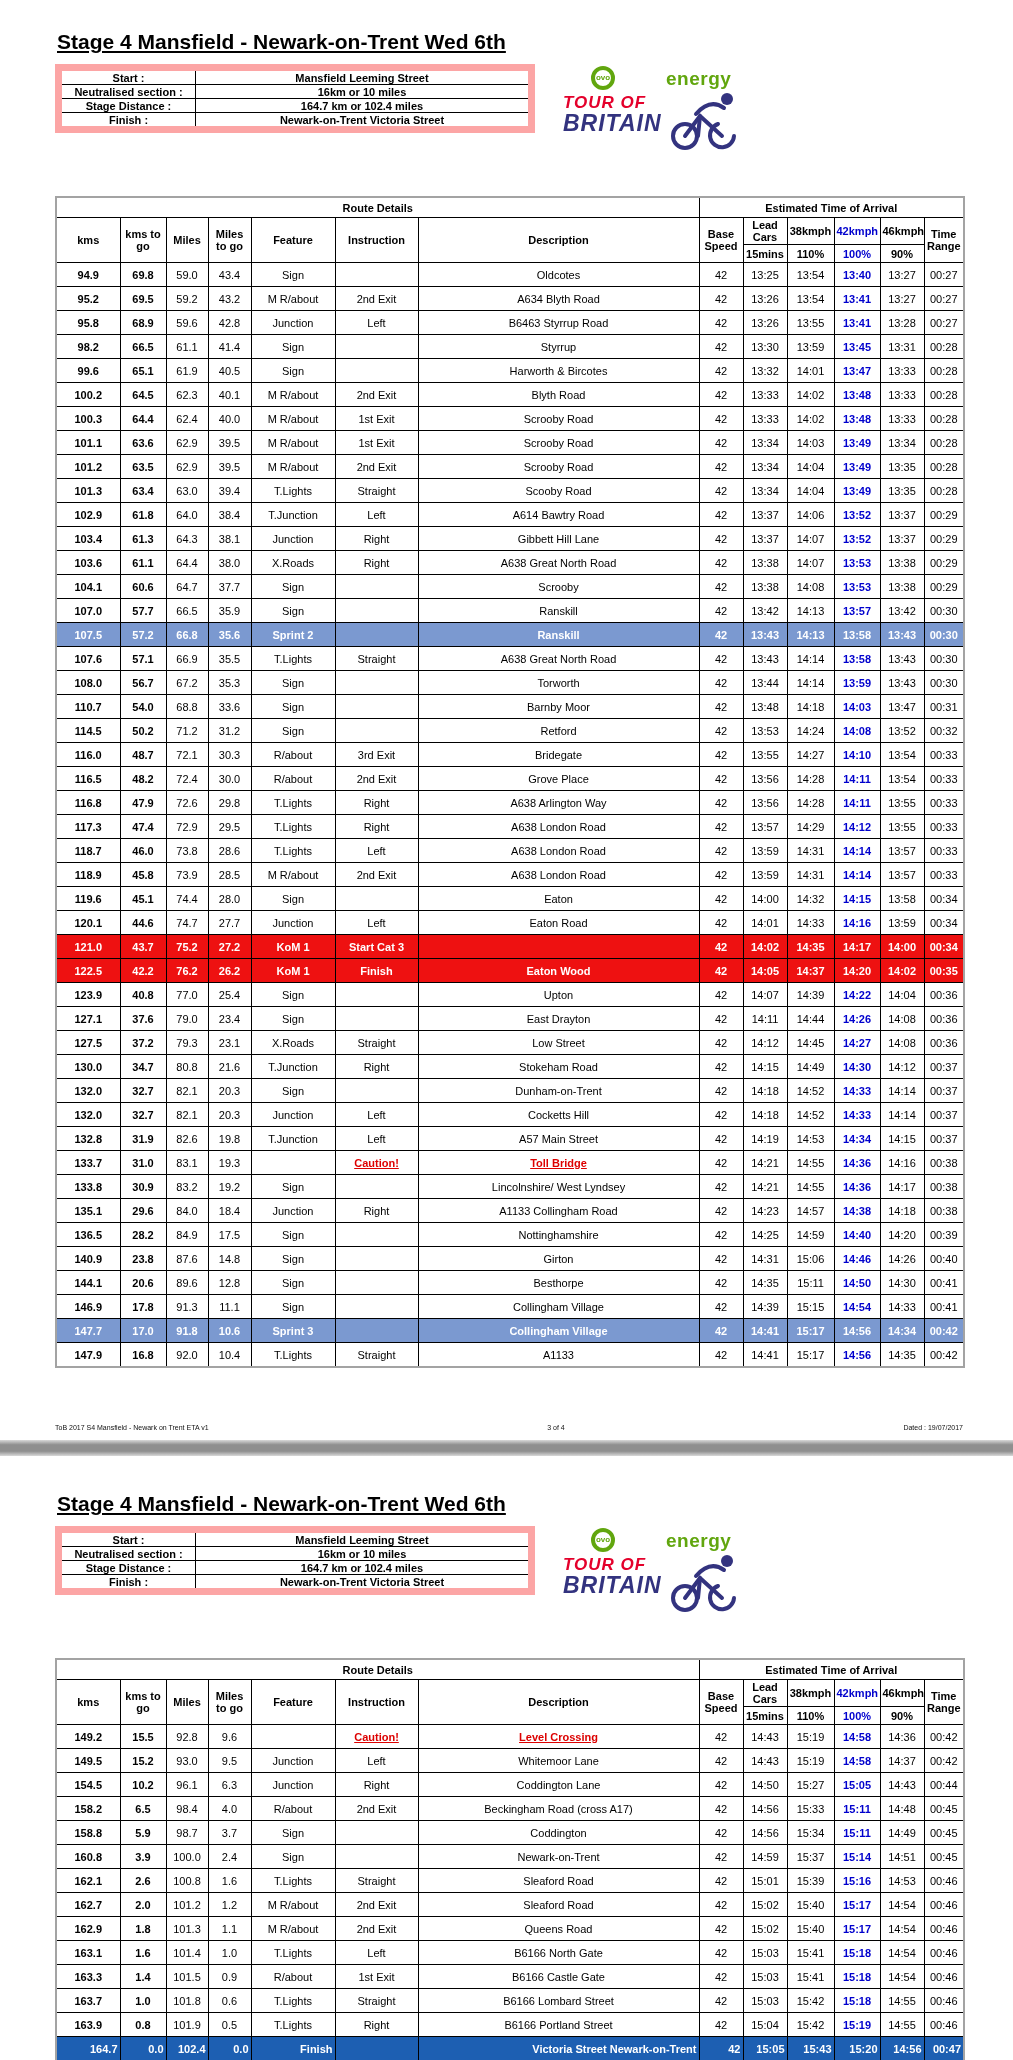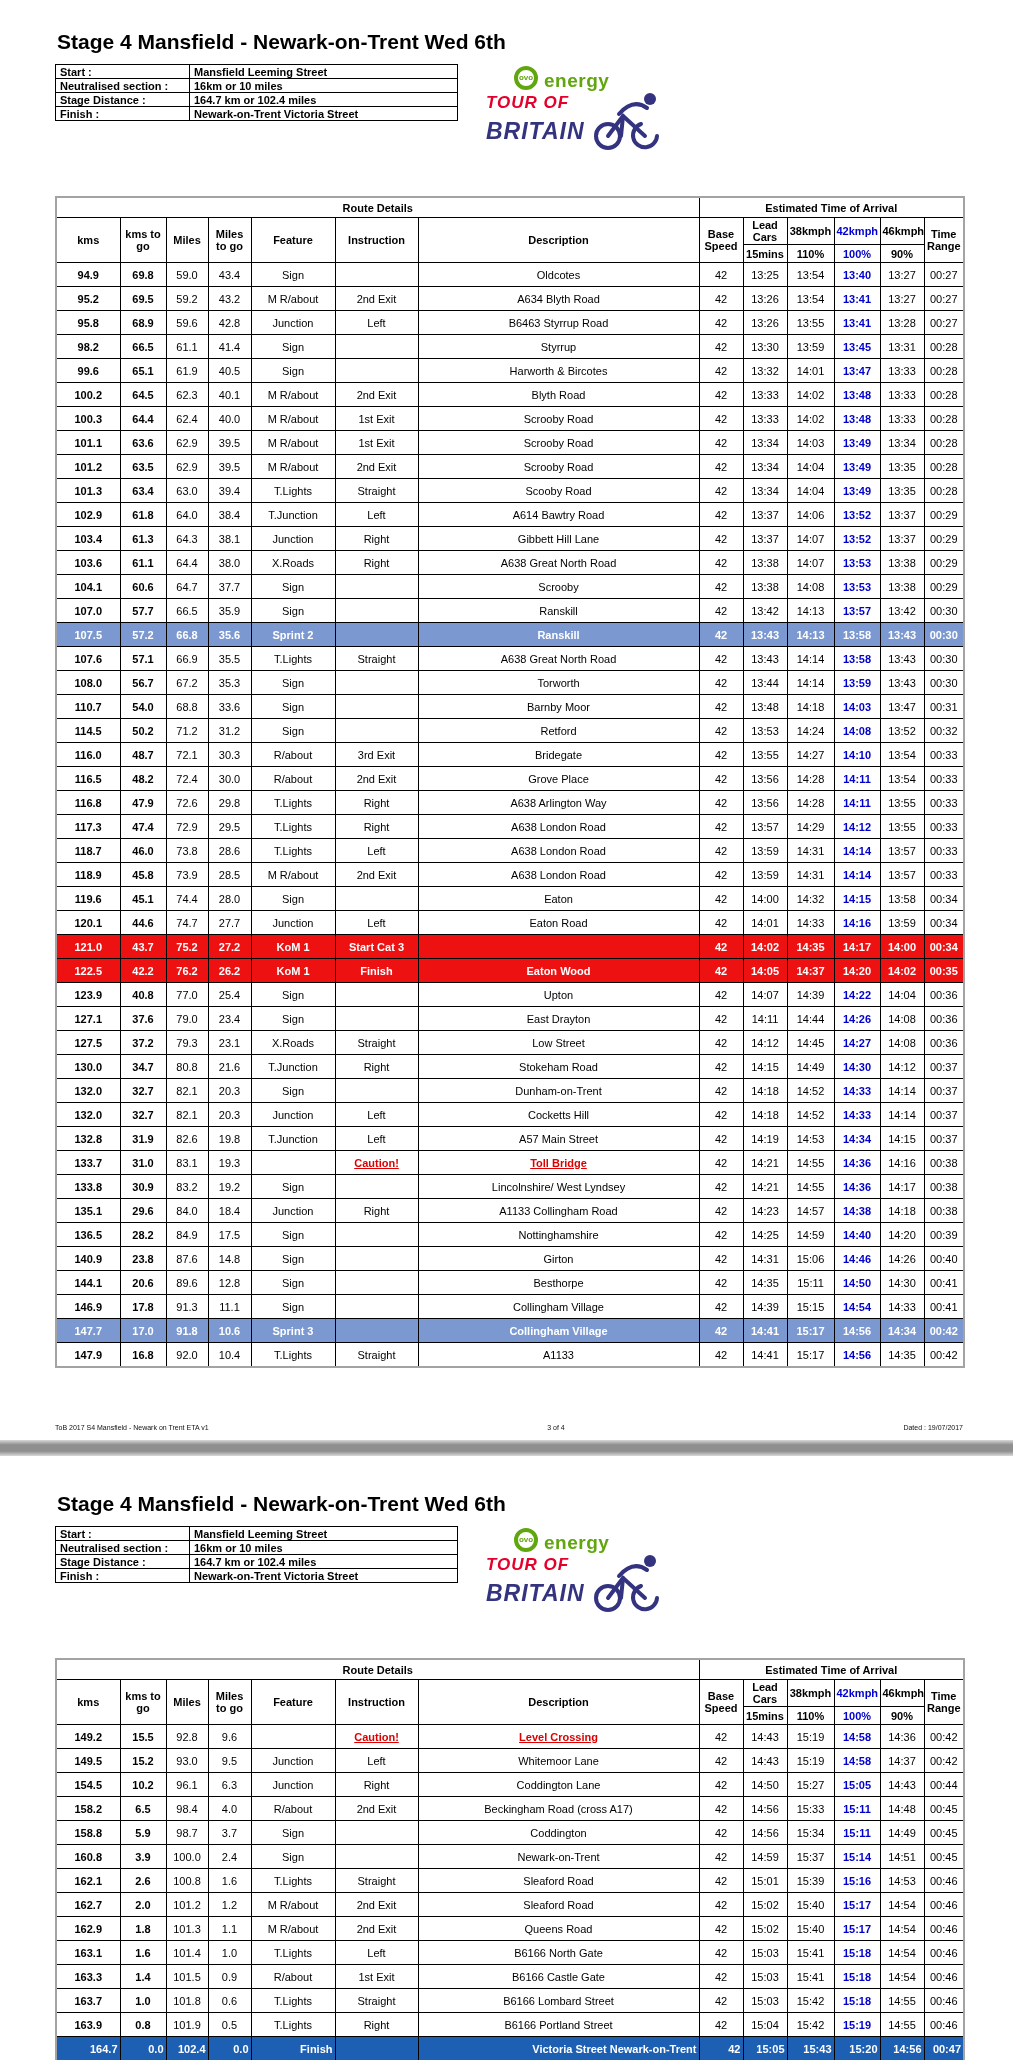--- a/index.html
+++ b/index.html
@@ -5,38 +5,38 @@
   html,body{margin:0;padding:0;}
   body{
     width:1013px;height:2060px;background:#ffffff;
     font-family:"Liberation Sans","DejaVu Sans",sans-serif;
     color:#000;
   }
   .page{box-sizing:border-box;padding-left:55px;background:#fff;}
   .page.p1{padding-top:30px;height:1440px;}
   .page.p2{padding-top:36px;height:604px;}
   .page-sep{height:16px;background:linear-gradient(#d9d9d9,#8f8f8f 30%,#8f8f8f 70%,#d9d9d9);}
-  h1.title{margin:0 0 10px 2px;font-size:21px;font-weight:bold;letter-spacing:0;}
+  h1.title{margin:0 0 10px 2px;font-size:21px;font-weight:bold;letter-spacing:0;text-decoration:underline;}
   .head-row{display:flex;align-items:flex-start;}
   table{border-collapse:collapse;}
   
-  table.info{width:403px;border:1px solid #fca5a5;}
+  table.info{width:480px;border:7px solid #fca5a5;text-align:center;}
   table.info td{border:1px solid #000;font-size:11px;font-weight:bold;height:13px;padding:0 4px;}
   table.info td.lbl{width:125px;}
   
   .logo{margin-left:28px;width:220px;line-height:1;}
-  .ovo-row{display:flex;align-items:flex-end;margin:2px 0 4px 28px;}
+  .ovo-row{display:flex;align-items:center;margin:2px 0 4px 28px;gap:45px;}
   .ovo-ring{width:24px;height:24px;border:4px solid var(--ovo-green);border-radius:50%;
             display:flex;align-items:center;justify-content:center;
             color:var(--ovo-green);font-size:8px;font-weight:bold;box-sizing:border-box;}
   .energy{color:var(--ovo-green);font-size:19px;font-weight:bold;margin-left:6px;letter-spacing:0.5px;}
   .tob-row{display:flex;align-items:flex-start;}
   .tob-text{display:flex;flex-direction:column;font-style:italic;}
   .tour-of{color:var(--tour-red);font-size:17px;font-weight:bold;letter-spacing:1px;}
-  .britain{color:var(--britain-blue);font-size:23px;font-weight:bold;letter-spacing:1px;margin-top:9px;}
+  .britain{color:var(--britain-blue);font-size:23px;font-weight:bold;letter-spacing:1px;margin-top:1px;}
   .cyclist{margin-left:6px;margin-top:-8px;}
   
   table.route{width:908px;margin-top:44px;border:2px solid #a3a3a3;table-layout:fixed;}
   table.route th,table.route td{border:1px solid #000;overflow:hidden;white-space:nowrap;}
   table.route th{font-size:11px;font-weight:bold;padding:1px 2px;}
   th.band{height:17px;font-size:11.5px;}
   th.kmh{font-size:10px;}
   th.sub{height:15px;font-size:10.5px;}
   th.blue, td.c-42{color:var(--speed42);}
   td.c-42{font-weight:bold;}

